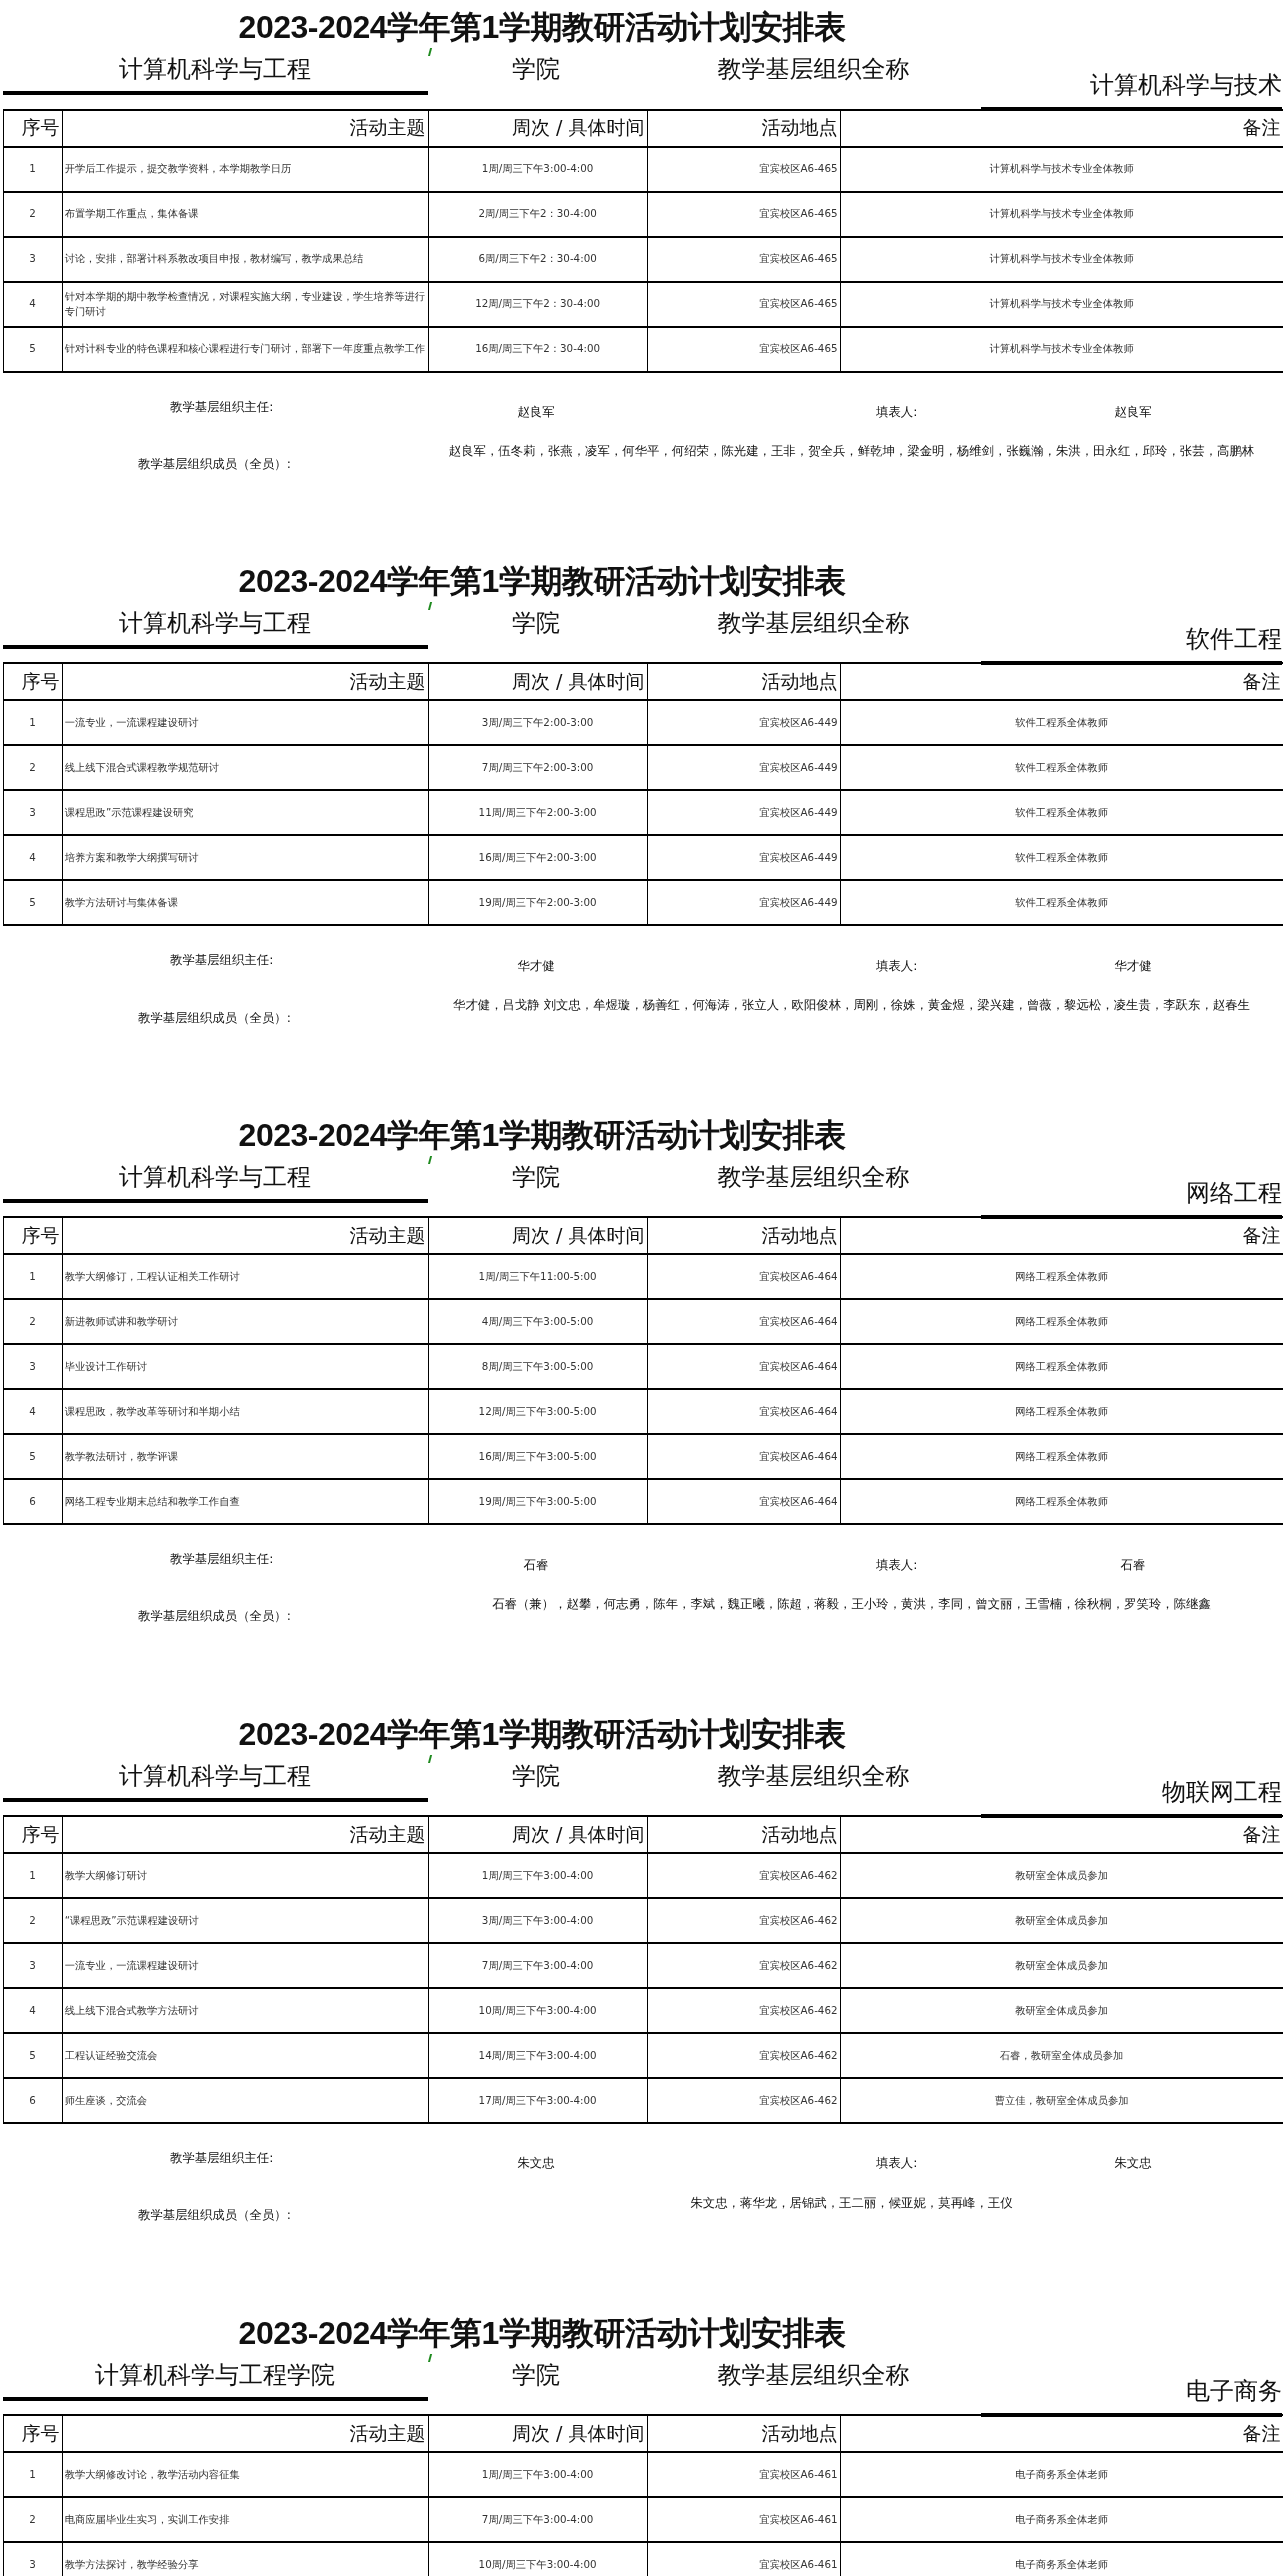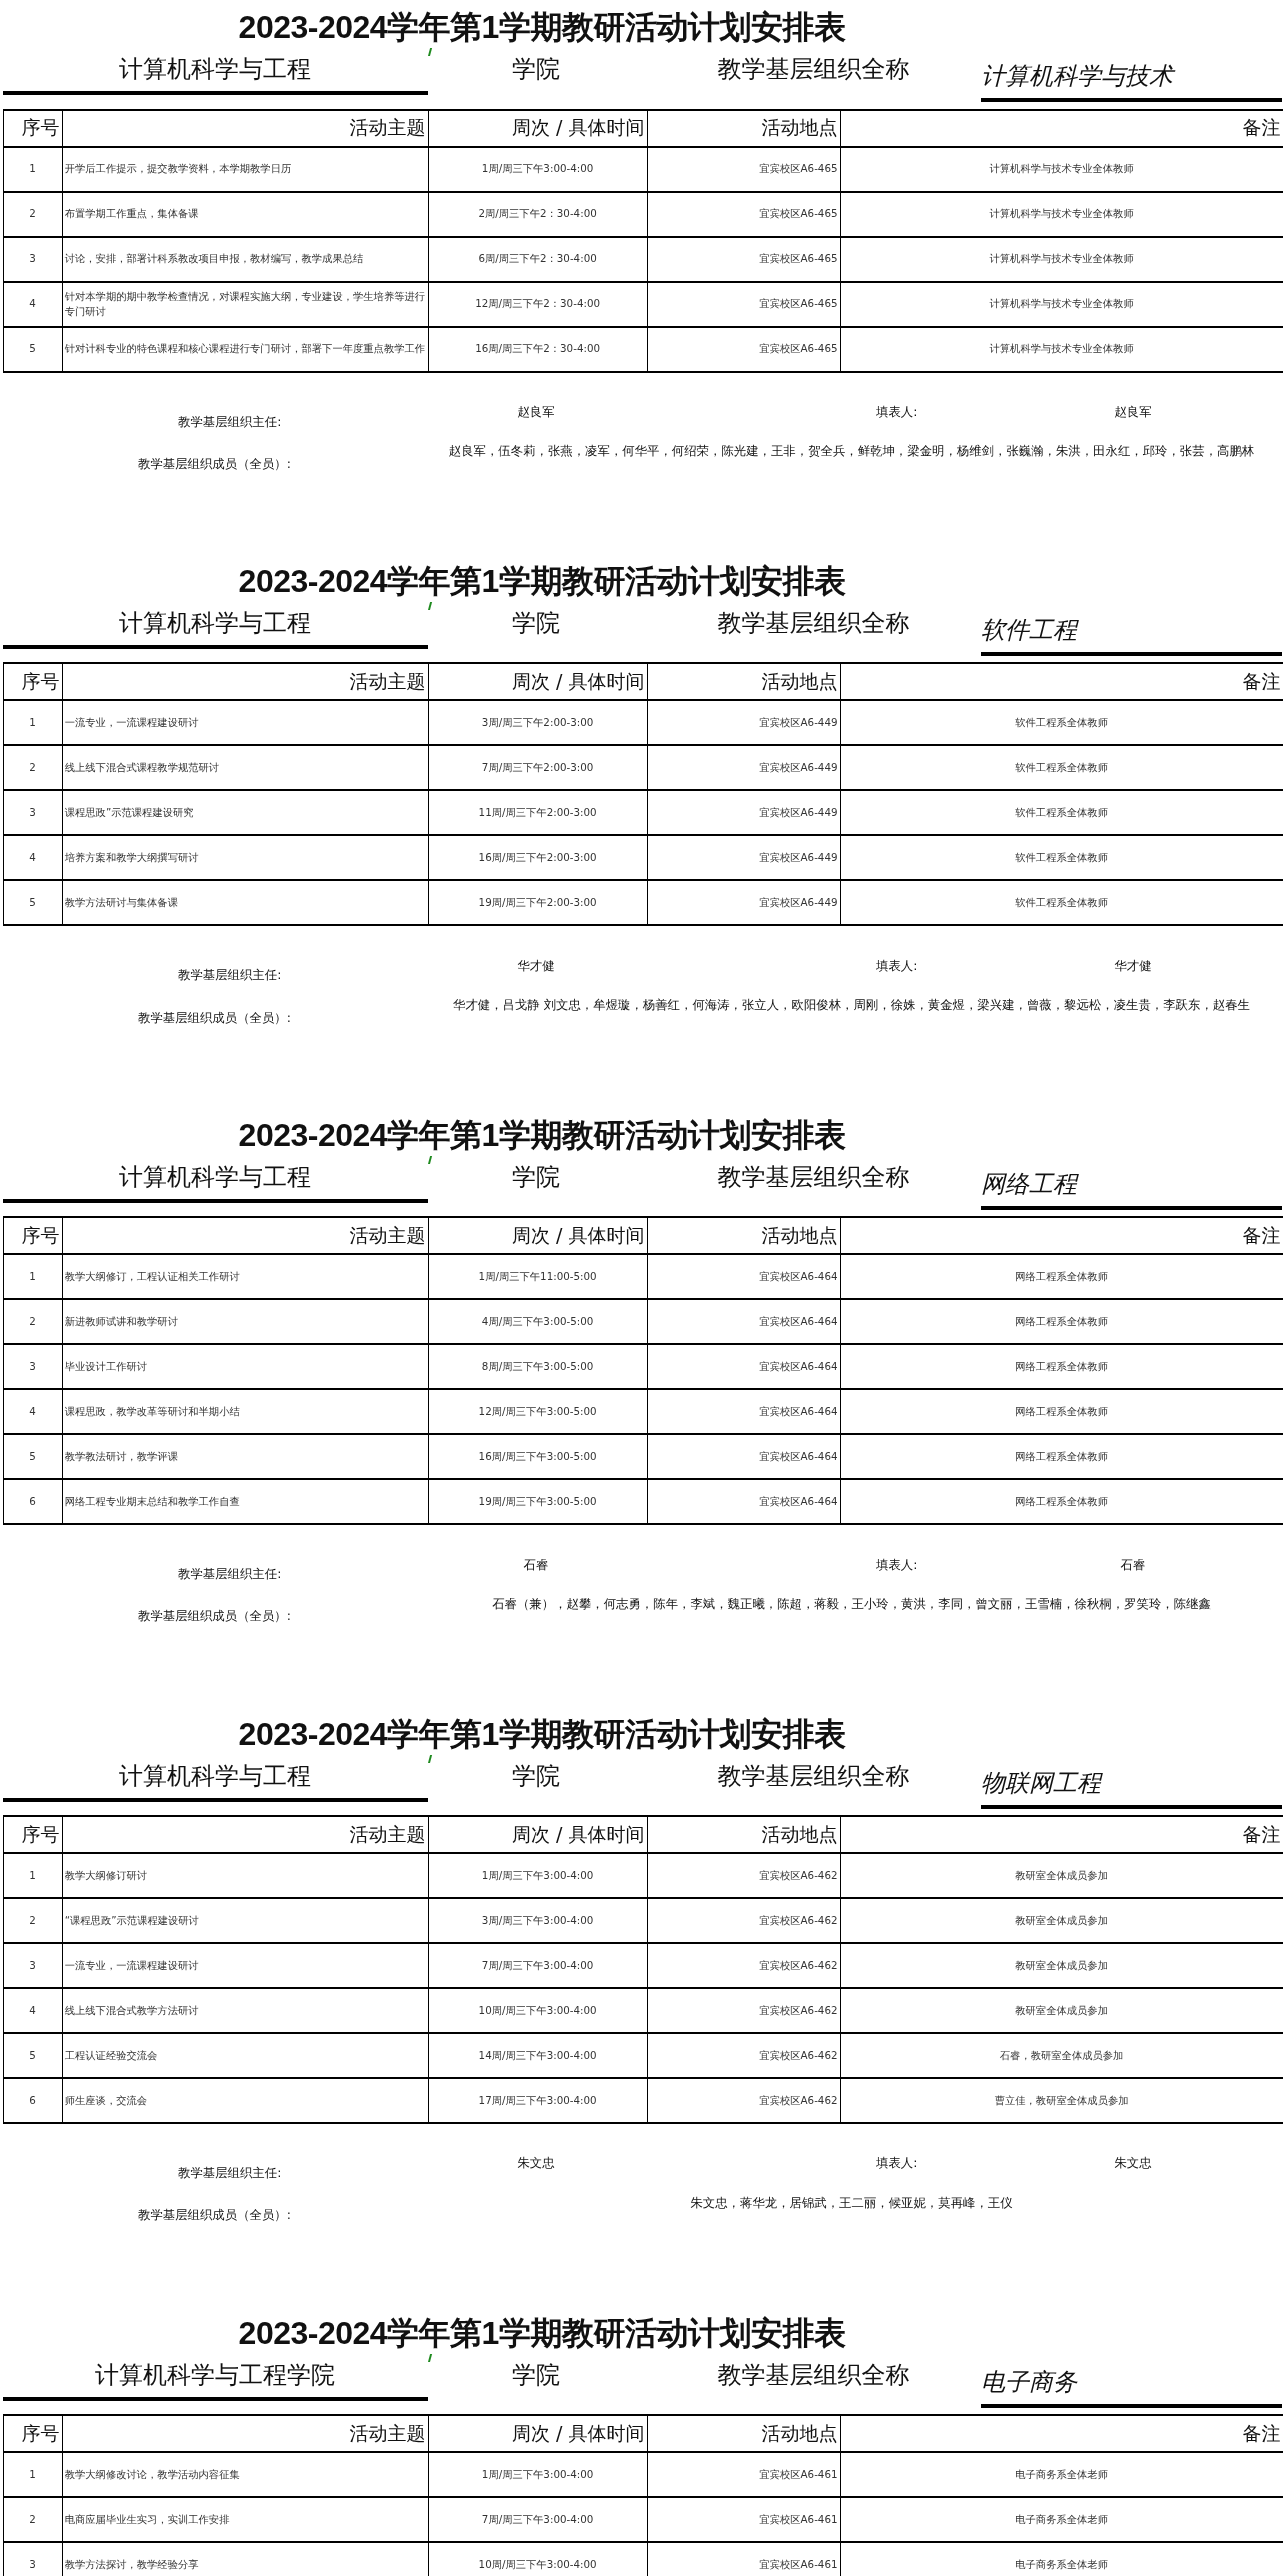--- a/index.html
+++ b/index.html
@@ -31,23 +31,23 @@
   }
   .subhead .college-suffix {
     position: absolute; left: 495px; width: 82px; top: 0; height: 43px;
     text-align: center; font-size: 24px; line-height: 43px;
   }
   .subhead .org-label {
     position: absolute; left: 690px; width: 247px; top: 0; height: 43px;
     text-align: center; font-size: 24px; line-height: 43px;
   }
   .subhead .org-name {
-    position: absolute; left: 981px; width: 301px; top: 7px; height: 43px;
+    position: absolute; left: 981px; width: 301px; top: 16px; height: 43px;
     border-bottom: 4.6px solid #000;
-    text-align: left; font-size: 24px; line-height: 43px; font-style: italic;
+    text-align: right; font-size: 24px; line-height: 43px;
   }
   .green-mark {
     position: absolute; left: 429px; top: 0; width: 2.1px; height: 8.2px;
     background: #1f8a1f; transform: skewX(-15deg);
   }
   table.plan {
     margin-left: 2.6px;
     width: 1280px;
     border-collapse: collapse;
     table-layout: fixed;
@@ -80,21 +80,21 @@
   td.c-time { text-align: center; }
   td.c-loc { text-align: right; }
   td.c-note { text-align: center; }
   .footer {
     position: relative;
     margin-top: 26px;
     font-size: 12.4px;
     color: #111;
   }
   .footer .row { position: relative; height: 31px; }
-  .footer .lbl-dir { position: absolute; left: 170px; top: 15px; margin-left: 8px; }
+  .footer .lbl-dir { position: absolute; left: 170px; top: 0; }
   .footer .val-dir { position: absolute; left: 495px; width: 82px; text-align: center; top: 5.2px; }
   .footer .lbl-fill { position: absolute; left: 876px; top: 5.2px; }
   .footer .val-fill { position: absolute; left: 1097px; width: 72px; text-align: center; top: 5.2px; }
   .footer .members-row { position: relative; min-height: 52px; padding-top: 10.3px; text-align: center; }
   .footer .lbl-mem { position: absolute; left: 138px; top: 50%; transform: translateY(-30%); }
   .footer .val-mem {
     margin-left: 429px; width: 845px;
     line-height: 21.6px; font-size: 12.4px;
   }
   .spacer { height: 62px; }

